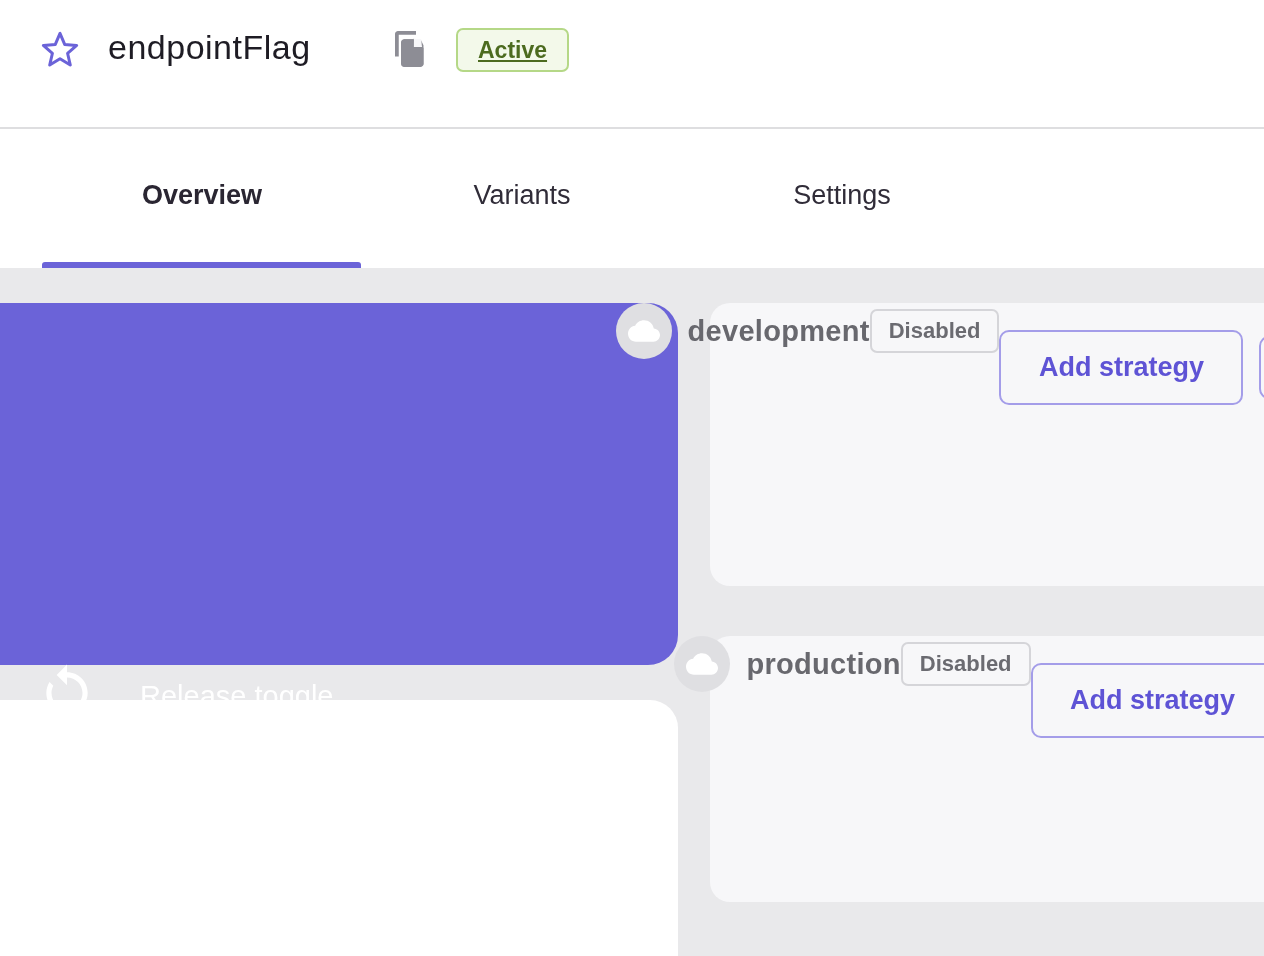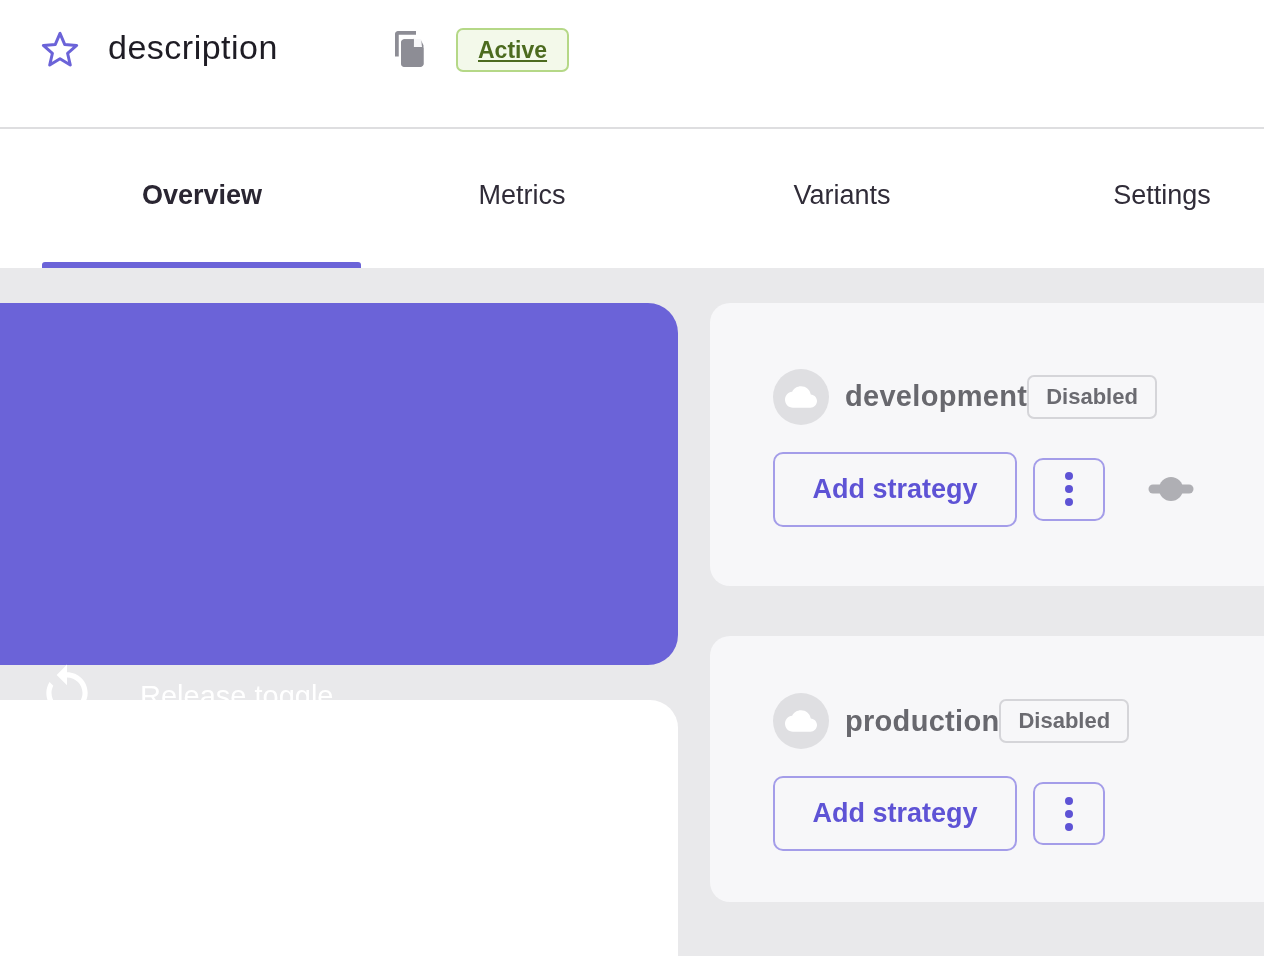--- a/index.html
+++ b/index.html
@@ -44,21 +44,21 @@
   .flag-desc-row { position:absolute; left:28px; top:570px; display:flex; align-items:center; gap:26px; }
   .flag-desc { font-size:29px; }
   .edit-btn { width:38px; height:38px; cursor:pointer; }
 
   
   .env-panel { position:absolute; left:0; top:700px; width:678px; height:256px;
                background:#fff; border-radius:0 28px 0 0; }
 
   
   .env-card { position:absolute; left:710px; width:554px; background:#F7F7F9;
-              border-radius:20px 0 0 20px; display:flex; flex-direction:column;
+              border-radius:20px 0 0 20px; display:flex; flex-direction:row;
               justify-content:center; padding-left:63px; }
   .env-card.dev  { top:303px; height:283px; }
   .env-card.prod { top:636px; height:266px; }
   .card-row { display:flex; align-items:center; }
   .card-row.top { height:56px; }
   .card-row.bottom { height:63px; margin-top:33px; }
   .avatar { width:56px; height:56px; border-radius:50%; background:#DFDFE2;
             display:flex; align-items:center; justify-content:center; margin-right:16px; }
   .env-name { font-size:29px; font-weight:700; color:#68686E; letter-spacing:.3px; }
   .badge-disabled { height:44px; display:flex; align-items:center;
@@ -77,39 +77,36 @@
 <body>
 
 <div class="screen">
 
   <div class="header">
     <span class="star-btn">
       <svg width="40" height="40" viewBox="0 0 24 24" fill="none">
         <path d="M12 17.27L18.18 21l-1.64-7.03L22 9.24l-7.19-.61L12 2 9.19 8.63 2 9.24l5.46 4.73L5.82 21z" stroke="#6B63D8" stroke-width="1.8" stroke-linejoin="round" fill="none"></path>
       </svg>
     </span>
-    <h1 class="flag-title">description</h1>
+    <h1 class="flag-title">endpointFlag</h1>
     <span class="copy-btn">
       <svg width="36" height="42" viewBox="0 0 24 26" fill="#8D8D95">
         <path d="M16 1H4c-1.1 0-2 .9-2 2v15h2.5V3.5H16V1z"></path>
         <path d="M19 6.5l-4.5-.02H8c-1.1 0-2 .9-2 2V23c0 1.1.9 2 2 2h11c1.1 0 2-.9 2-2V10.5L19 6.5zm1 5h-5.5V6l5.5 5.5z" fill-rule="evenodd"></path>
         <path d="M14.6 6.4h4.8l.6 5.2h-6z" fill="#F7F7F9"></path>
         <path d="M8 6.5h6.6v5.6H21V23c0 .55-.45 1-1 1H8.5c-.55 0-1-.45-1-1V7.5c0-.55.45-1 .5-1z"></path>
       </svg>
     </span>
     <span class="badge-active">Active</span>
   </div>
   <div class="divider"></div>
 
   <nav class="tabs">
     <div class="tab active">
       <span>Overview</span>
-    </div>
-    <div class="tab">
-      <span>Metrics</span>
     </div>
     <div class="tab">
       <span>Variants</span>
     </div>
     <div class="tab">
       <span>Settings</span>
     </div>
     <div class="tab-underline"></div>
   </nav>
 

